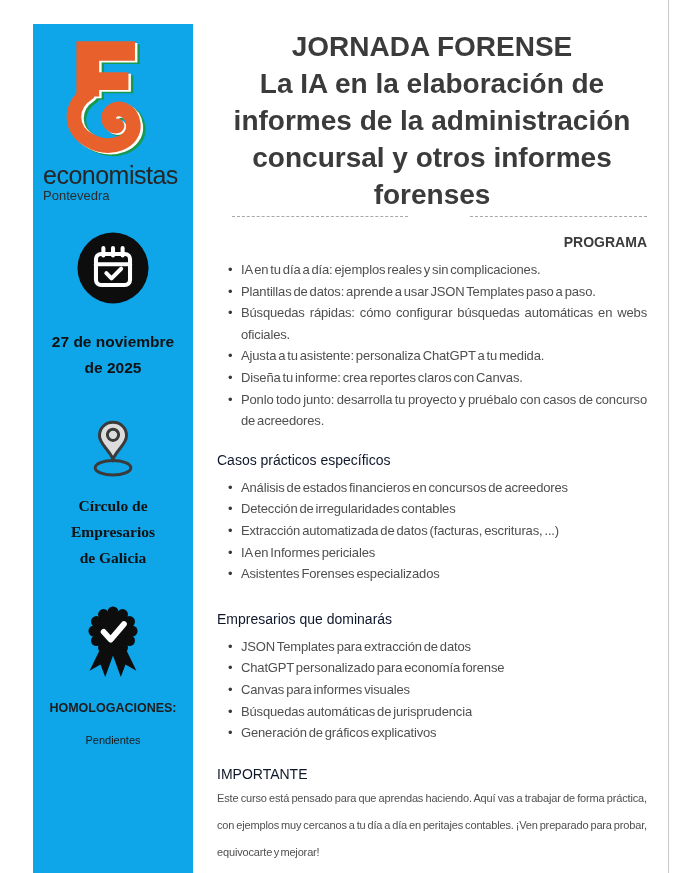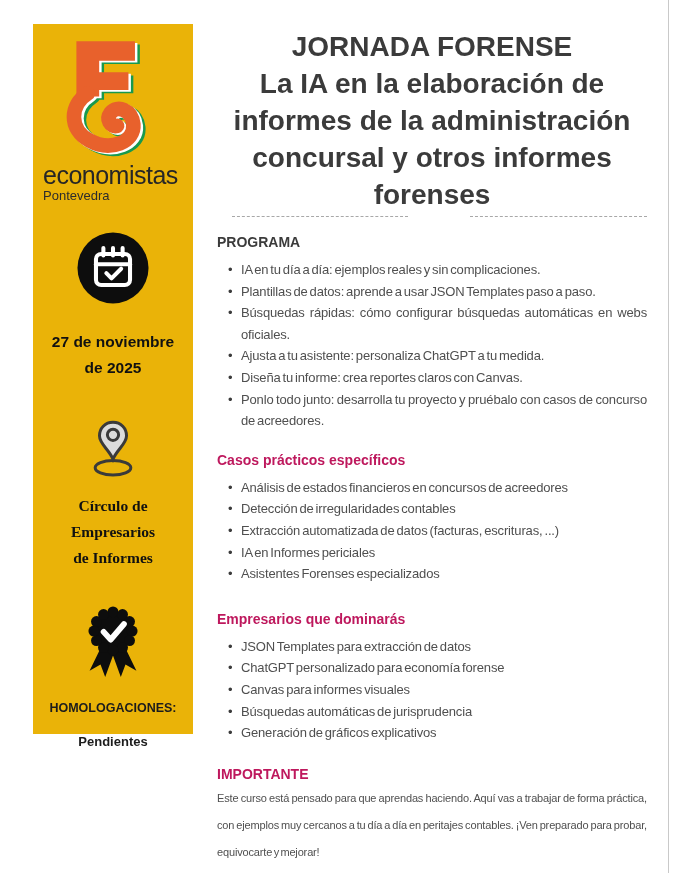--- a/index.html
+++ b/index.html
@@ -13,22 +13,22 @@
     background:#ffffff;
     overflow:hidden;
   }
   .right-edge {
     position:absolute; top:0; bottom:0; right:5px; width:1px;
     background:#c9c9c9;
   }
 
   
   .sidebar {
-    position:absolute; left:33px; top:24px; width:160px; height:710px;
-    background:#eab308;
+    position:absolute; left:33px; top:24px; width:160px; height:849px;
+    background:#0ea5e9;
     text-align:center;
     color:#1c1c1c;
   }
   .logo-block { padding-top:14px; }
   .logo-svg { width:122px; height:122px; display:block; margin:0 auto; }
   .logo-name {
     text-align:left; padding-left:10px; margin-top:2px;
     font-size:25px; letter-spacing:-0.5px; color:#262626; line-height:26px;
   }
   .logo-subname {
@@ -38,54 +38,54 @@
   .calendar-wrap { margin-top:28px; }
   .date-block {
     margin-top:20px; font-weight:bold; font-size:15.5px; line-height:26px; color:#111;
   }
   .pin-wrap { margin-top:36px; }
   .venue-block {
     margin-top:10px; font-weight:bold; font-size:15.5px; line-height:26px; color:#111;font-family:Liberation Serif, serif;
   }
   .badge-wrap { margin-top:32px; }
   .homolog-label { margin-top:16px; font-weight:bold; font-size:12.5px; color:#1c1c1c; }
-  .homolog-value { margin-top:19px; font-weight:bold; font-size:13px; color:#1c1c1c; }
+  .homolog-value { margin-top:19px; font-weight:normal; font-size:11px; color:#1c1c1c; }
 
   
   .main {
     position:absolute; left:217px; top:24px; width:430px;
     color:#4f4f4f;
   }
   .title-block {
     margin-top:4px;
     text-align:center; font-weight:bold; font-size:28px; line-height:37px;
     color:#3b3b3b;
   }
   .divider { display:flex; margin-top:3px; height:1px; }
   .divider .seg-left  { width:176px; margin-left:15px; border-top:1px dashed #a8a8a8; }
   .divider .seg-gap   { width:62px; }
   .divider .seg-right { flex:1; border-top:1px dashed #a8a8a8; }
 
   .program-heading {
-    margin-top:17px; text-align:left;
+    margin-top:17px; text-align:right;
     font-weight:bold; font-size:14px; color:#3b3b3b;
   }
   ul.bullets {
     list-style:none; margin:9px 0 0 0; padding:0 0 0 24px;
     font-size:13px; line-height:21.6px;
     letter-spacing:-0.15px; word-spacing:-1.5px;
     text-align:justify; color:#4f4f4f;
   }
   ul.bullets li { position:relative; }
   ul.bullets li::before {
     content:"\2022";
     position:absolute; left:-13px; top:0; color:#3b3b3b;
   }
   .section-heading {
-    font-weight:bold; font-size:14px; color:#be185d;
+    font-weight:normal; font-size:14px; color:#0f172a;
   }
   .casos-heading { margin-top:20px; }
   .casos-list    { margin-top:26px; }
   .herr-heading  { margin-top:26px; }
   .herr-list     { margin-top:26px; }
   .imp-heading   { margin-top:22px; }
   .imp-body {
     margin:3px 0 0 0;
     font-size:11px; line-height:27px;
     letter-spacing:-0.15px; word-spacing:-1.5px;
@@ -147,21 +147,21 @@
           <ellipse cx="50" cy="76" rx="27" ry="11"></ellipse>
           <path d="M50,7 C 38,7 29.5,16 29.5,27.5 C 29.5,40 44,48 50,63 C 56,48 70.5,40 70.5,27.5 C 70.5,16 62,7 50,7 Z" fill="#dcdcdc"></path>
           <circle cx="50" cy="26" r="8.5"></circle>
         </g>
       </svg>
     </div>
 
     <div class="venue-block">
         <div>Círculo de</div>
         <div>Empresarios</div>
-        <div>de Informes</div>
+        <div>de Galicia</div>
       </div>
 
     <div class="badge-wrap">
       <svg width="78" height="78" viewBox="0 0 100 100">
         <g fill="#0d0d0d">
           <polygon points="37,52 52,62 40,95 34,79 20,87"></polygon>
           <polygon points="63,52 48,62 60,95 66,79 80,87"></polygon>
           <circle cx="50" cy="36" r="25"></circle>
           <g>
             <circle cx="50" cy="11.5" r="7"></circle>

